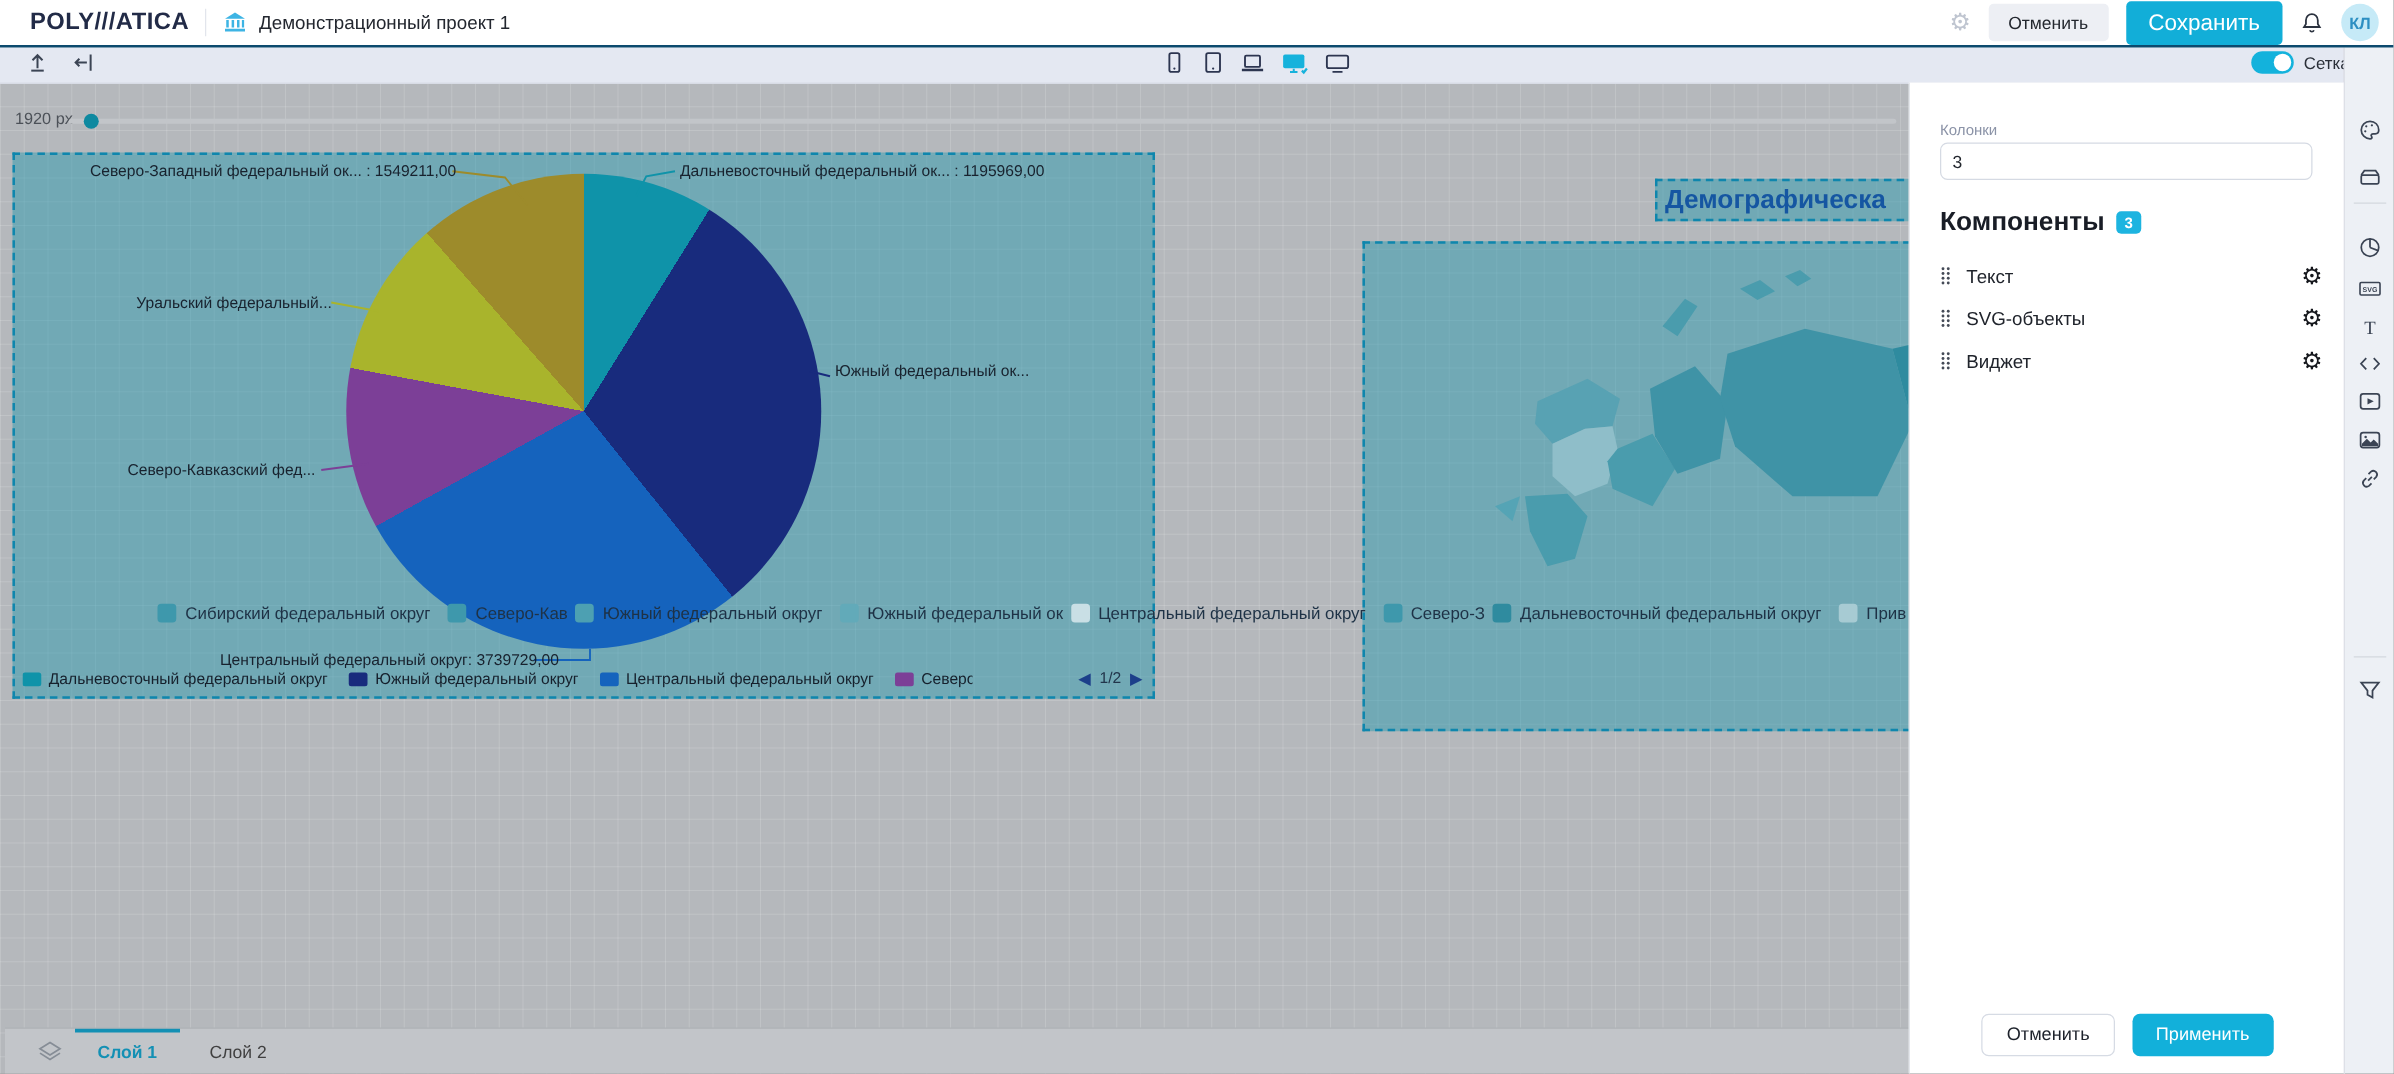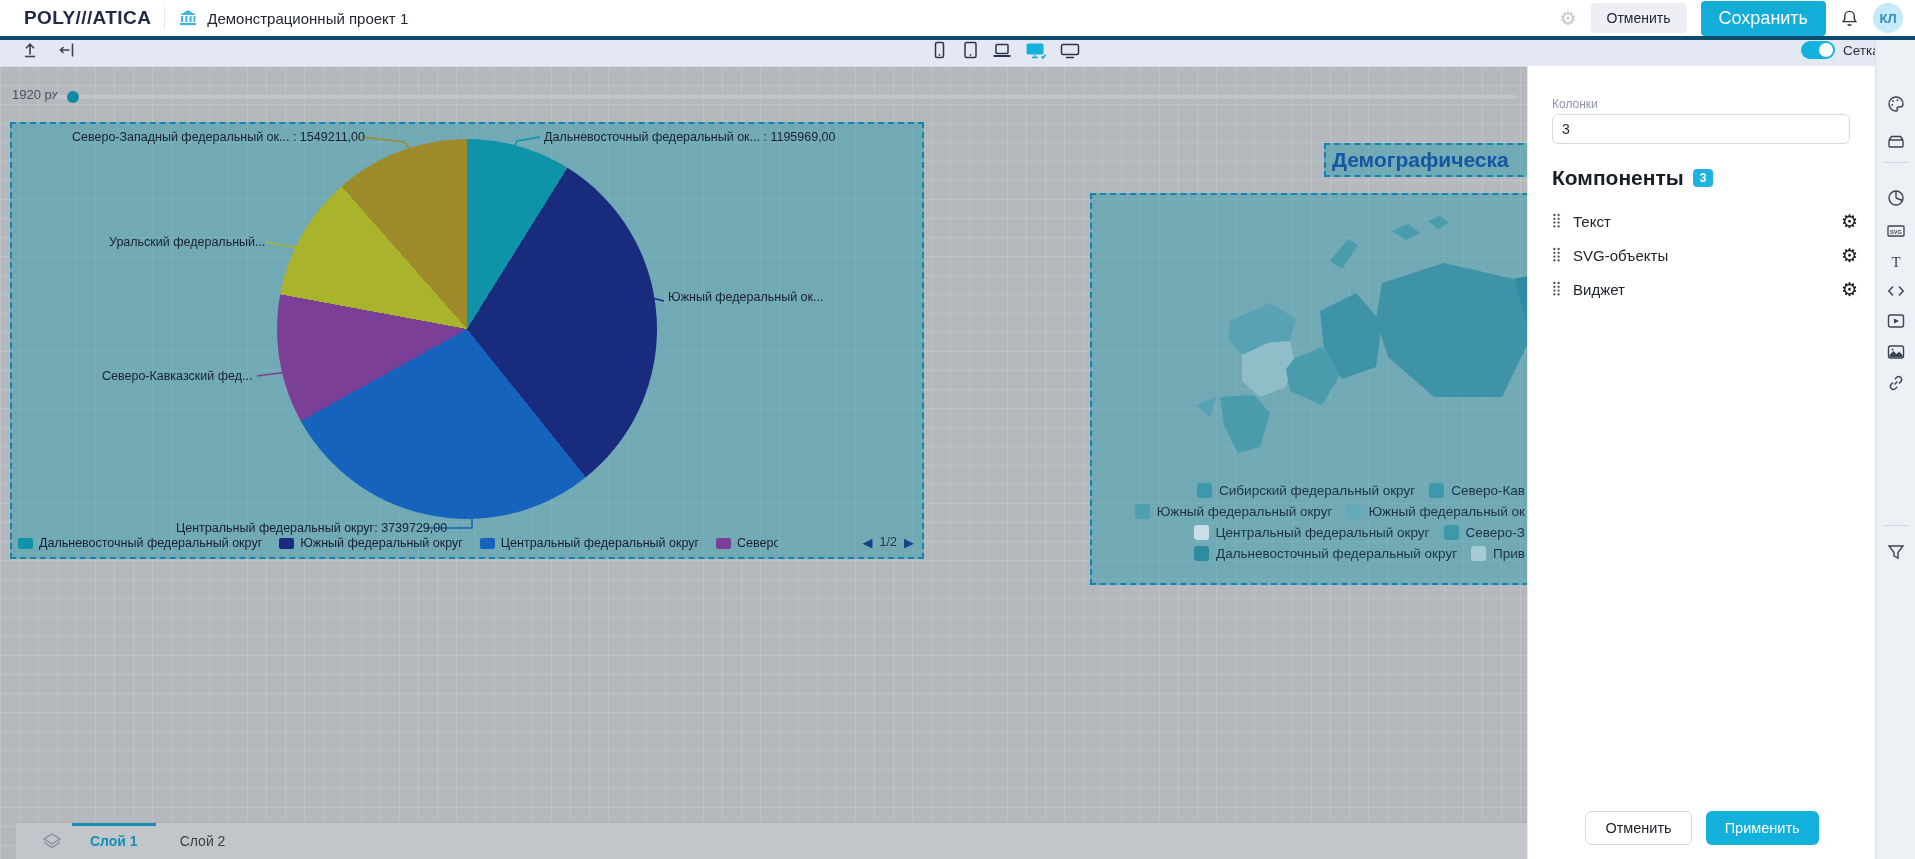--- a/index.html
+++ b/index.html
@@ -1,21 +1,21 @@
 <!DOCTYPE html>
 <html><head>
 <meta charset="utf-8">
 <style>
   html,body{margin:0;padding:0;background:#888;}
   .app{position:relative;width:1915px;height:859px;overflow:hidden;
        font-family:"Liberation Sans","DejaVu Sans",sans-serif;background:#b5b8bc;}
 
   
   .topbar{position:absolute;top:0;left:0;right:0;height:36px;background:#fff;display:flex;
-          align-items:center;z-index:30;border-bottom:4px solid #0c4a6e;}
+          align-items:center;z-index:30;border-bottom:2px solid #0c4a6e;}
   .logo{font-weight:800;font-size:19px;color:#222b47;letter-spacing:.4px;margin-left:24px;}
   .hdr-sep{width:1px;height:22px;background:#e2e5ec;margin:0 13px;}
   .proj-title{font-size:15px;color:#23272f;margin-left:9px;}
   .topbar-right{margin-left:auto;display:flex;align-items:center;gap:14px;margin-right:12px;}
   .hdr-gear{font-size:19px;color:#bfc5d0;line-height:1;cursor:pointer;}
   .btn-cancel-hdr{background:#edeff4;border:none;border-radius:4px;padding:7px 16px;font-size:14px;color:#23272e;cursor:pointer;font-family:inherit;}
   .btn-save{background:#12aed8;color:#fff;border:none;border-radius:4px;padding:7px 18px;font-size:18px;cursor:pointer;font-family:inherit;}
   .avatar{width:30px;height:30px;border-radius:50%;background:#c6eaf7;color:#2d8fc2;font-size:13px;
           font-weight:700;display:flex;align-items:center;justify-content:center;cursor:pointer;}
 
@@ -51,28 +51,28 @@
   .pl-item{display:inline-flex;align-items:center;gap:6px;cursor:pointer;}
   .pl-item i{width:15px;height:11px;border-radius:2px;display:inline-block;}
   .pie-pager{position:absolute;right:8px;top:411px;display:flex;gap:7px;align-items:center;font-size:12.5px;color:#22354b;}
   .pager-arrow{color:#1c3f8a;font-size:13px;cursor:pointer;line-height:1;}
 
   .text-widget{left:1324px;top:77px;width:240px;height:34px;display:flex;align-items:center;
                padding:0 6px;font-size:21px;font-weight:700;color:#1556a2;white-space:nowrap;}
 
   .map-widget{left:1090px;top:127px;width:700px;height:392px;}
   .map-svg{position:absolute;left:0;top:4px;}
-  .map-legend{position:absolute;right:263px;top:288px;display:flex;flex-direction:column;align-items:flex-end;
+  .map-legend{position:absolute;right:263px;top:288px;display:flex;flex-direction:row;align-items:flex-end;
               gap:6px;font-size:13.5px;color:#1e3246;white-space:nowrap;}
   .ml-row{display:flex;gap:14px;}
   .ml-item{display:inline-flex;gap:7px;align-items:center;cursor:pointer;}
   .ml-item i{width:15px;height:15px;border-radius:3px;display:inline-block;}
 
   
-  .tabbar{position:absolute;left:16px;bottom:0;width:1534px;height:36px;background:#c2c5c9;display:flex;
+  .tabbar{position:absolute;left:4px;bottom:0;width:1534px;height:36px;background:#c2c5c9;display:flex;
           align-items:center;z-index:12;box-shadow:0 -1px 0 #aeb1b5;text-align:center;}
   .layers-icon{margin-left:26px;cursor:pointer;}
   .layer-tabs{display:flex;margin-left:20px;gap:26px;height:100%;align-items:center;}
   .layer-tab{position:relative;font-size:14px;color:#404040;padding:0 8px;height:100%;display:flex;
              align-items:center;cursor:pointer;}
   .layer-tab.active{color:#1390b4;font-weight:700;}
   .layer-tab.active::before{content:"";position:absolute;top:0;left:-10px;right:-10px;height:3px;background:#1390b4;}
 
   
   .panel{position:absolute;left:1527px;top:66px;width:348px;bottom:0;background:#fff;

